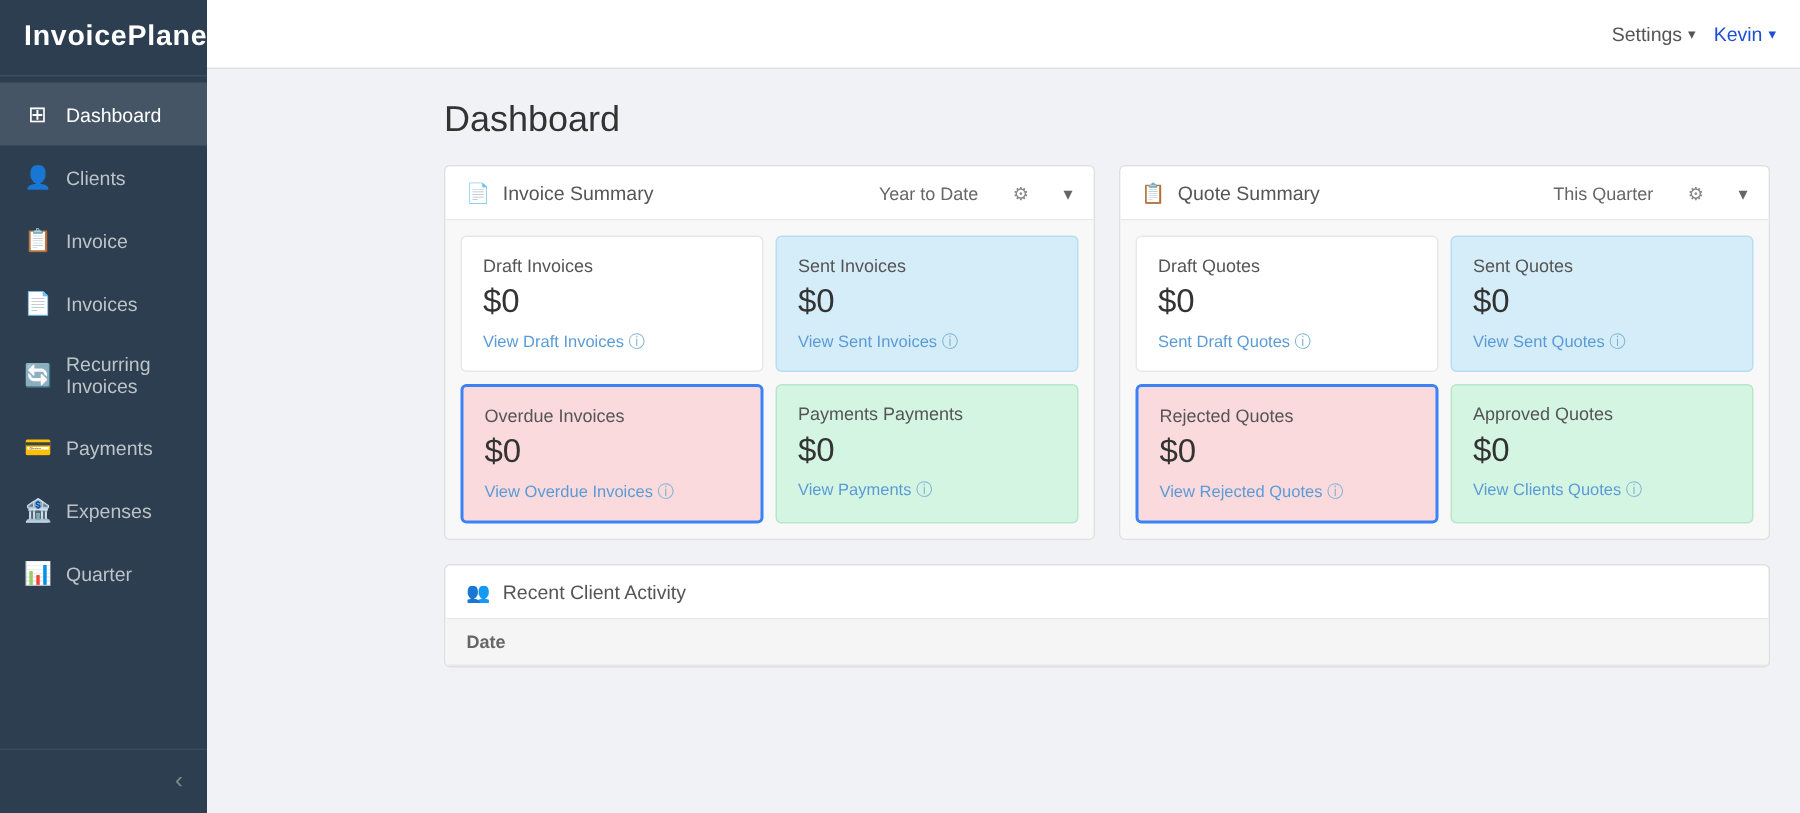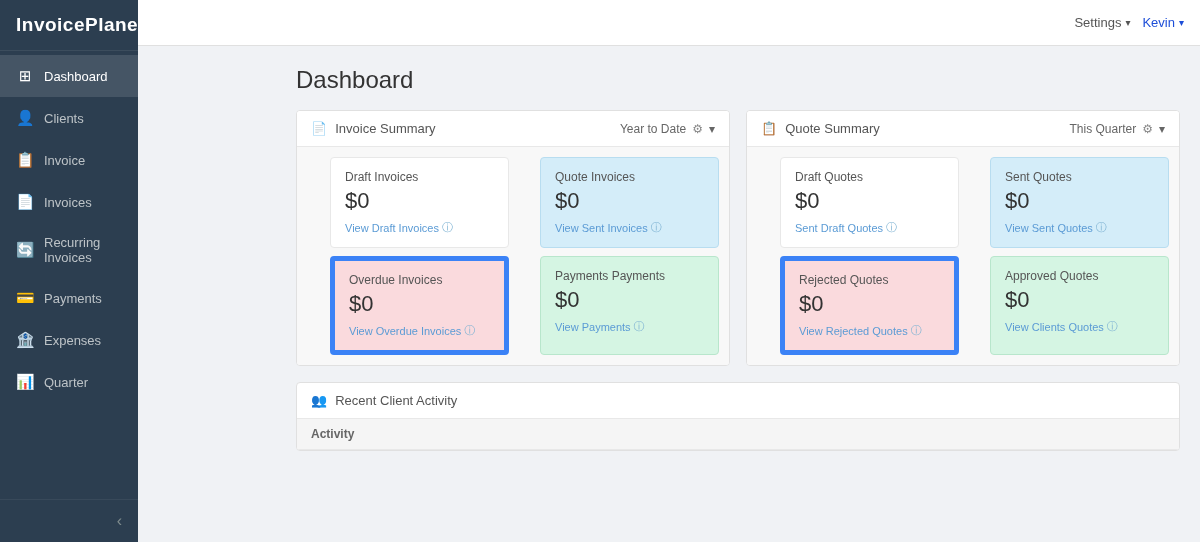--- a/index.html
+++ b/index.html
@@ -138,21 +138,21 @@
       display: flex;
       align-items: center;
       gap: 8px;
       font-size: 13px;
       color: #555;
       font-weight: 500;
     }
     .panel-header-right {
       display: flex;
       align-items: center;
-      gap: 6px;
+      gap: 23px;
       font-size: 12px;
       color: #666;
     }
     .panel-header-right .gear-icon {
       color: #888;
       cursor: pointer;
     }
     .panel-body {
       display: grid;
       grid-template-columns: 1fr 1fr;
@@ -162,25 +162,24 @@
       gap: 8px;
     }
 
     
     .summary-card {
       border-radius: 4px;
       padding: 12px 14px;
       display: flex;
       flex-direction: column;
       gap: 4px;
-      margin-left: 23px;
     }
     .summary-card.white { background: #fff; border: 1px solid #e8e8e8; }
     .summary-card.blue { background: #d4edf9; border: 1px solid #b8ddf0; }
-    .summary-card.red { background: #fadadd; border: 5px solid #3b82f6; justify-content: space-between; }
+    .summary-card.red { background: #fadadd; border: 2px solid #3b82f6; justify-content: space-between; }
     .summary-card.green { background: #d5f5e3; border: 1px solid #b8e6cc; }
     .card-title {
       font-size: 12px;
       color: #555;
       font-weight: 500;
     }
     .card-amount {
       font-size: 22px;
       font-weight: 300;
       color: #333;
@@ -305,21 +304,21 @@
       <div class="panel-body">
         <div class="summary-card white">
           <div class="card-title">Draft Invoices</div>
           <div class="card-amount">$0</div>
           <div class="card-link">
             <span>View Draft Invoices</span>
             <span class="info-icon">ⓘ</span>
           </div>
         </div>
         <div class="summary-card blue">
-          <div class="card-title">Quote Invoices</div>
+          <div class="card-title">Sent Invoices</div>
           <div class="card-amount">$0</div>
           <div class="card-link">
             <span>View Sent Invoices</span>
             <span class="info-icon">ⓘ</span>
           </div>
         </div>
         <div class="summary-card red">
           <div class="card-title">Overdue Invoices</div>
           <div class="card-amount">$0</div>
           <div class="card-link">
@@ -387,17 +386,17 @@
     </div>
 
   </div>
 
   <div class="activity-panel">
     <div class="activity-header">
       <span>👥</span>
       <span>Recent Client Activity</span>
     </div>
     <div class="activity-table-header">
-      <span>Activity</span>
+      <span>Date</span>
     </div>
   </div>
 
 </div>
 
 </body></html>

